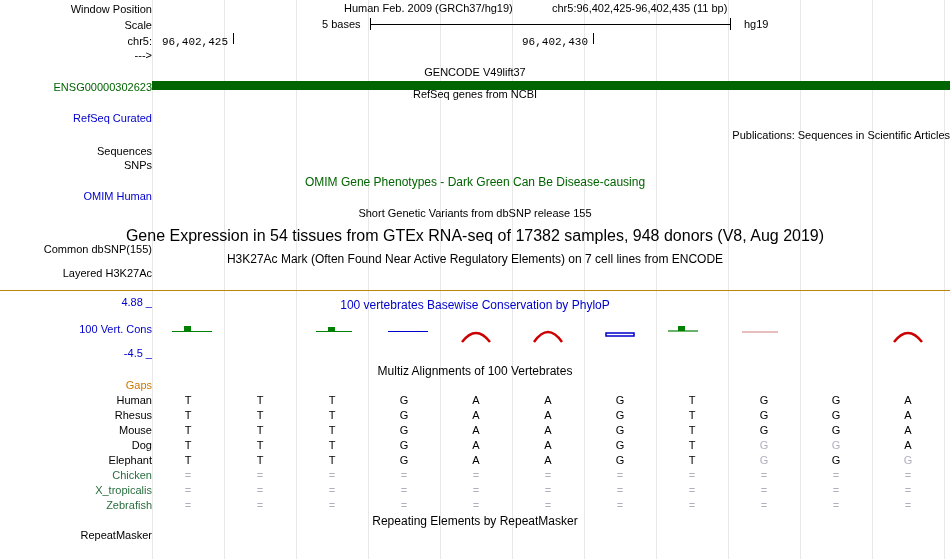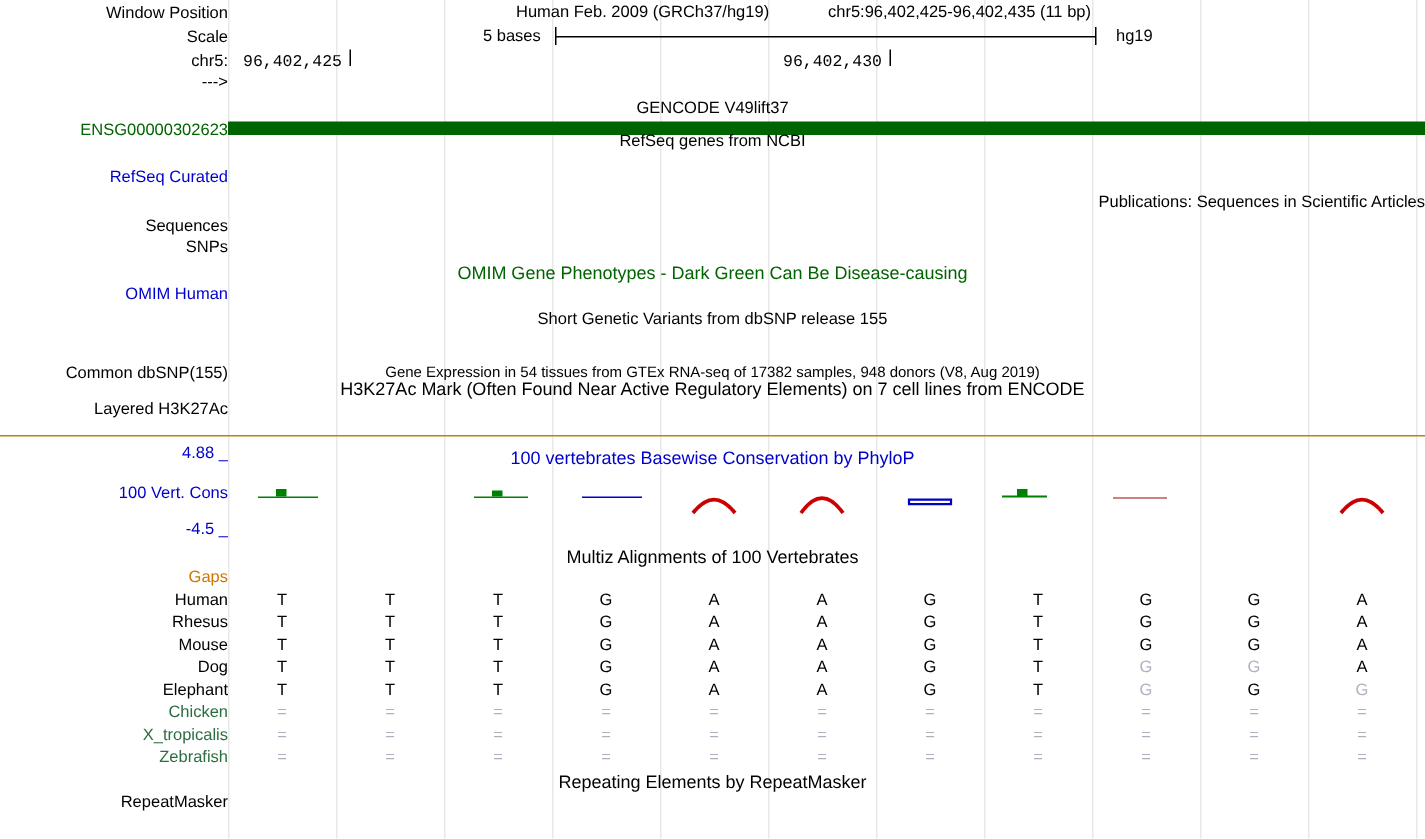--- a/index.html
+++ b/index.html
@@ -193,21 +193,21 @@
   </div>
 
   <div class="full-ctr" style="top:66px;">GENCODE V49lift37</div>
 
   <div class="gencode-track" style="left:152px; top:81px; width:798px;"></div>
 
   <div class="full-ctr" style="top:88px;">RefSeq genes from NCBI</div>
   <div class="full-ctr" style="top:129px;text-align:right;">Publications: Sequences in Scientific Articles</div>
   <div class="full-ctr green" style="top:176px; font-size:12px;">OMIM Gene Phenotypes - Dark Green Can Be Disease-causing</div>
   <div class="full-ctr" style="top:207px;">Short Genetic Variants from dbSNP release 155</div>
-  <div class="full-ctr" style="top:243px; font-size:10px;">Gene Expression in 54 tissues from GTEx RNA-seq of 17382 samples, 948 donors (V8, Aug 2019)</div>
+  <div class="full-ctr" style="top:230px; font-size:16px;">Gene Expression in 54 tissues from GTEx RNA-seq of 17382 samples, 948 donors (V8, Aug 2019)</div>
   <div class="full-ctr" style="top:253px; font-size:12px;">H3K27Ac Mark (Often Found Near Active Regulatory Elements) on 7 cell lines from ENCODE</div>
 
   <div class="goldline" style="top:290px;"></div>
 
   <div class="full-ctr blue" style="top:299px; font-size:12px;">100 vertebrates Basewise Conservation by PhyloP</div>
 
   <div class="datacol" style="pointer-events:none;">
     <div class="consbox" style="left:32px; top:326px;"></div>
     <div class="flatline" style="left:20px; top:331px; width:40px; background:#008000;"></div>
 

